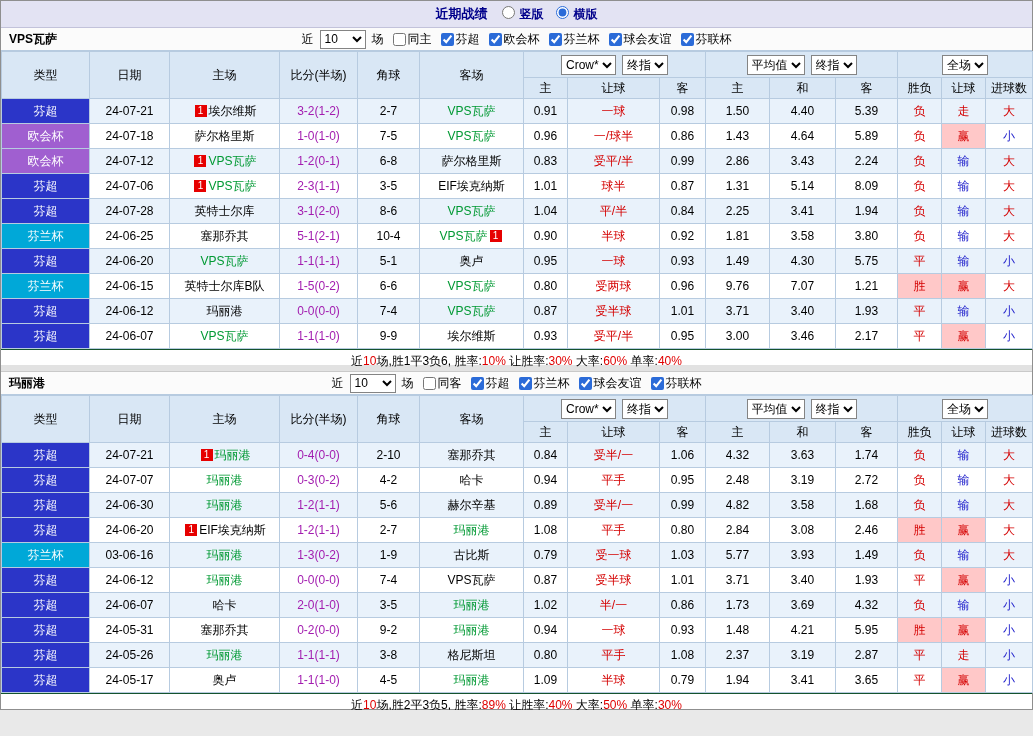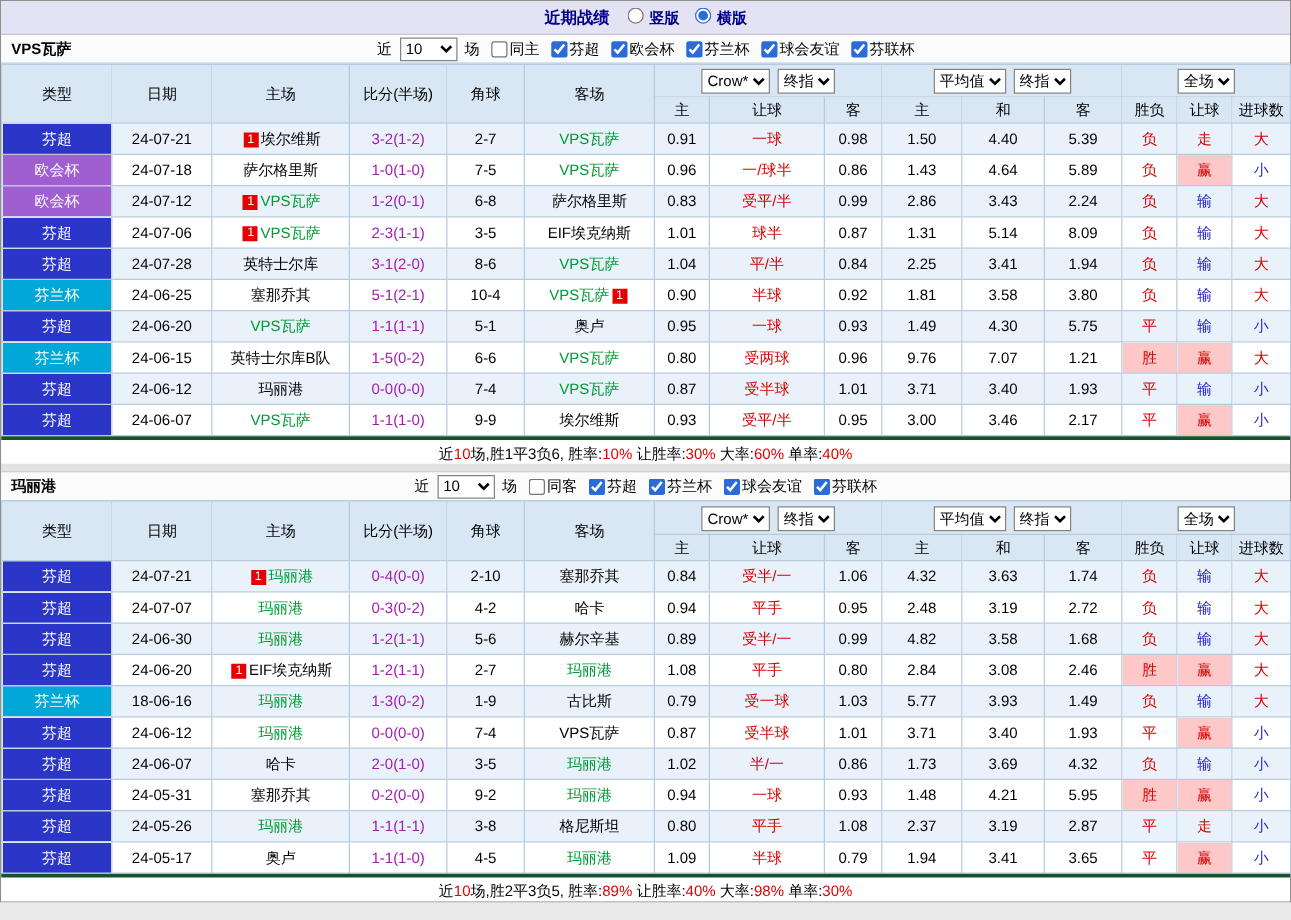--- a/index.html
+++ b/index.html
@@ -36,21 +36,21 @@
   td.league { color:#fff; }
   .score { color:#a21caf; }
   .handicap { color:#d40000; }
   .team.green { color:#009933; }
   .badge { display:inline-block; width:12px; height:12px; line-height:12px; background:#e60000;
            color:#fff; font-size:10px; text-align:center; margin:0 2px; vertical-align:1px; }
   td.res.red    { color:#d40000; }
   td.res.red-bg { color:#d40000; background:#ffc8c8; }
   td.res.blue   { color:#2222cc; }
 
-  .summary { height:22px; line-height:22px; text-align:center; border-top:3px solid #14532d; background:#fff; }
+  .summary { height:16px; line-height:22px; text-align:center; border-top:1px solid #14532d; background:#fff; }
   .summary .red { color:#e00000; }
   .section-gap { height:7px; background:#e2e2e2; border-bottom:1px solid #c9c9c9; }
 </style>
 </head>
 <body>
 
 <div class="page">
   <div class="title-bar">
     <span>近期战绩</span>
     <span class="view-radios">
@@ -451,21 +451,21 @@
               <td>0.80</td>
               <td>2.84</td>
               <td>3.08</td>
               <td>2.46</td>
               <td class="res red-bg">胜</td>
               <td class="res red-bg">赢</td>
               <td class="res red">大</td>
             </tr>
             <tr class="odd">
               <td class="league" style="background: rgb(0, 168, 216);">芬兰杯</td>
-              <td>18-06-16</td>
+              <td>03-06-16</td>
               <td><span class="team green">玛丽港</span></td>
               <td class="score">1-3(0-2)</td>
               <td>1-9</td>
               <td><span class="team">古比斯</span></td>
               <td>0.79</td>
               <td class="handicap">受一球</td>
               <td>1.03</td>
               <td>5.77</td>
               <td>3.93</td>
               <td>1.49</td>
@@ -553,16 +553,16 @@
               <td>0.79</td>
               <td>1.94</td>
               <td>3.41</td>
               <td>3.65</td>
               <td class="res red">平</td>
               <td class="res red-bg">赢</td>
               <td class="res blue">小</td>
             </tr>
           </tbody>
         </table>
-        <div class="summary"><span>近</span><span class="red">10</span><span>场,胜2平3负5, 胜率:</span><span class="red">89%</span><span> 让胜率:</span><span class="red">40%</span><span> 大率:</span><span class="red">98%</span><span> 单率:</span><span class="red">30%</span></div>
+        <div class="summary"><span>近</span><span class="red">10</span><span>场,胜2平3负5, 胜率:</span><span class="red">89%</span><span> 让胜率:</span><span class="red">40%</span><span> 大率:</span><span class="red">50%</span><span> 单率:</span><span class="red">30%</span></div>
       </div>
     </div>
 </div>
 
 </body></html>

